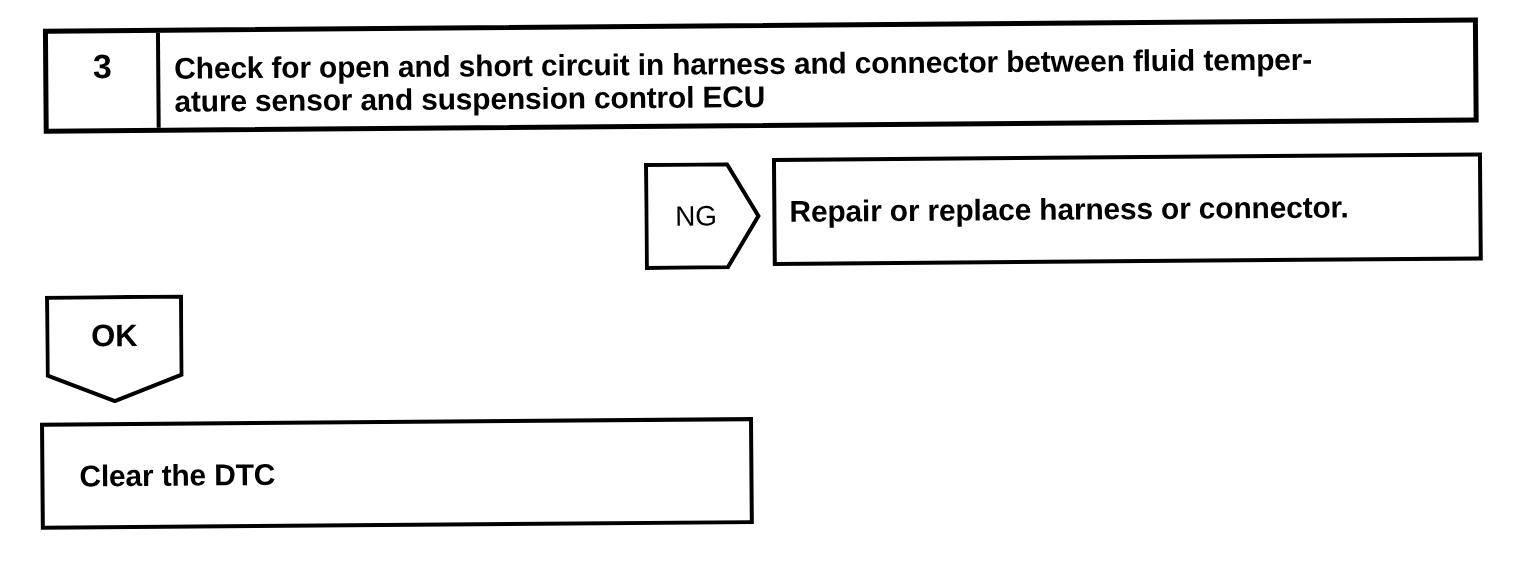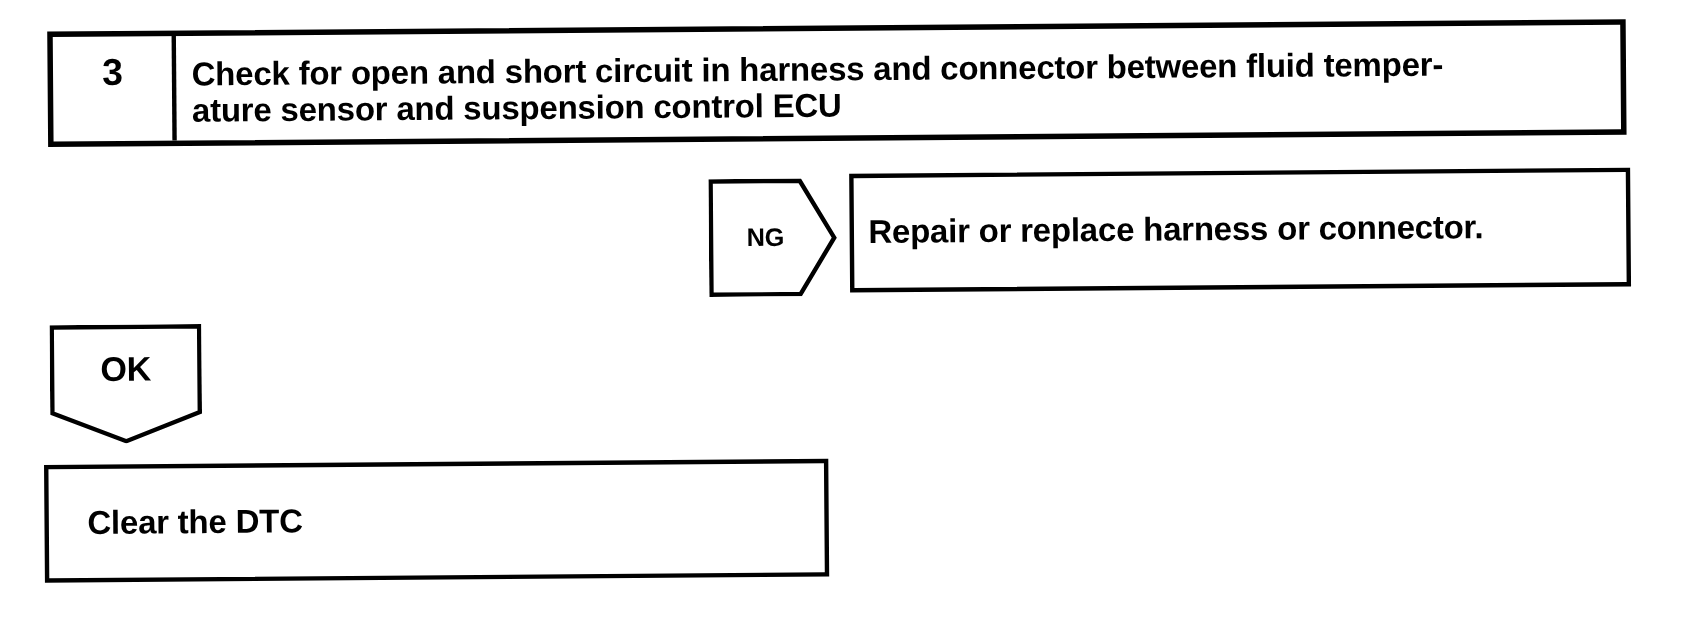--- a/index.html
+++ b/index.html
@@ -34,21 +34,21 @@
   .desc {
     flex:1; padding:19px 10px 0 14px;
     font-size:30px; font-weight:bold; line-height:33px; letter-spacing:-0.2px;
   }
 
   
   .ng-tag { left:645px; top:162px; width:117px; height:107px; }
   .ng-tag svg, .ok-tag svg { position:absolute; inset:0; }
   .ng-tag .lbl {
     position:absolute; inset:0; display:flex; align-items:center; justify-content:center;
-    padding-right:14px; font-size:23px; font-weight:bold; letter-spacing:-0.2px;
+    padding-right:14px; font-size:28px; font-weight:normal; letter-spacing:-0.2px;
   }
   svg polygon { fill:var(--paper); stroke:var(--ink); stroke-width:4; }
 
   
   .ng-box {
     left:773px; top:158px; width:710px; height:108px;
     border:4px solid var(--ink);
     display:flex; align-items:center; padding-left:13px;
     font-size:30px; font-weight:bold; letter-spacing:-0.2px;
   }

